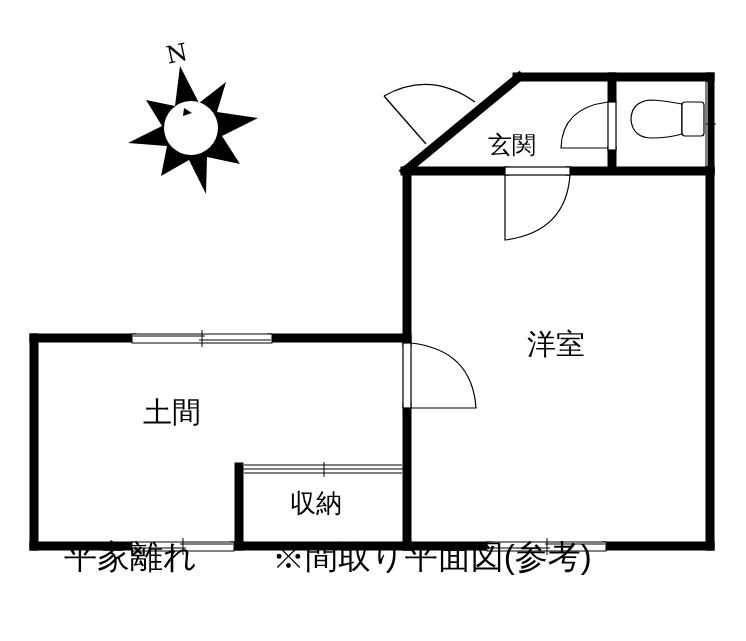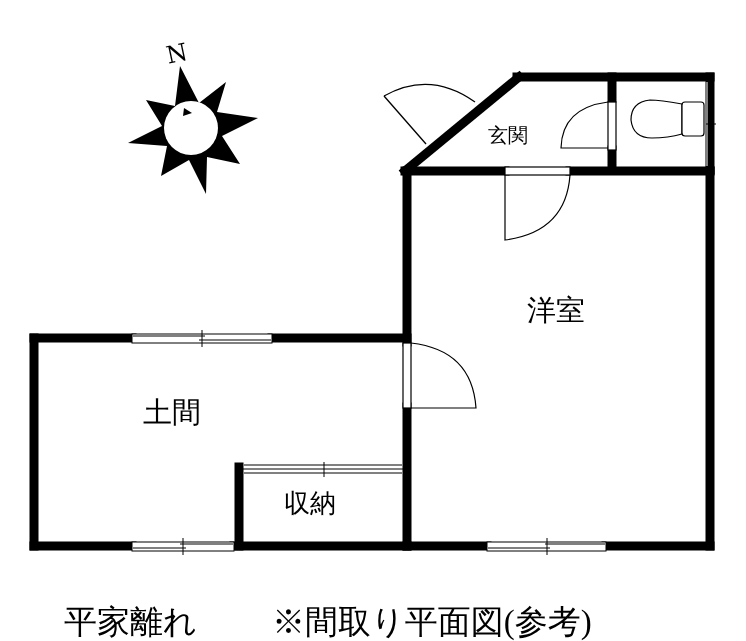--- a/index.html
+++ b/index.html
@@ -1,19 +1,19 @@
 <!DOCTYPE html>
 <html><head>
 <meta charset="utf-8">
 <style>
   html, body { margin: 0; padding: 0; background: #ffffff; }
   body { width: 746px; height: 641px; position: relative; overflow: hidden; font-family: "DejaVu Sans", sans-serif; }
   svg.plan { position: absolute; left: 0; top: 0; }
   .room-label { position: absolute; font-family: "DejaVu Sans", sans-serif; color: #000; white-space: nowrap; line-height: 1; }
-  .caption { position: absolute; top: 606px; font-family: Liberation Serif, serif; font-size: 33px; color: #000; white-space: nowrap; line-height: 1; }
+  .caption { position: absolute; top: 540px; font-family: Liberation Sans, sans-serif; font-size: 33px; color: #000; white-space: nowrap; line-height: 1; }
 </style>
 </head>
 <body>
 
 <svg class="plan" width="746" height="641" viewBox="0 0 746 641" xmlns="http://www.w3.org/2000/svg">
 
   <g>
     <polygon fill="#000" points="
       180,66 199,103 226,82 217,112 258,118 222,136 240,164 207,157 206,194 189,160 161,176 167,146 128,143 162,126 146,100 175,106"></polygon>
     <circle cx="191" cy="128" r="27" fill="#fff"></circle>
@@ -94,19 +94,19 @@
     <rect x="403" y="343" width="8" height="65" fill="#fff"></rect>
     <path d="M411,343 Q472,350 476,408 L411,408"></path>
   </g>
 
   <g fill="#fff" stroke="#000" stroke-width="1.2">
     <path d="M682,104 Q660,100 650,100 Q631,102 631,120 Q633,138 652,138 Q668,138 682,134 Z"></path>
     <rect x="682" y="102" width="22" height="34" rx="3"></rect>
   </g>
 </svg>
 
-<div class="room-label" style="left:488px; top:125px; font-size:20px;">玄関</div>
-<div class="room-label" style="left:527px; top:296px; font-size:29px;">洋室</div>
+<div class="room-label" style="left:488px; top:133px; font-size:24px;">玄関</div>
+<div class="room-label" style="left:527px; top:330px; font-size:29px;">洋室</div>
 <div class="room-label" style="left:143px; top:398px; font-size:29px;">土間</div>
-<div class="room-label" style="left:284px; top:490px; font-size:26px;">収納</div>
+<div class="room-label" style="left:290px; top:490px; font-size:26px;">収納</div>
 
 <div class="caption" style="left:64px;">平家離れ</div>
 <div class="caption" style="left:272px;text-align:right;">※間取り平面図(参考)</div>
 
 </body></html>

